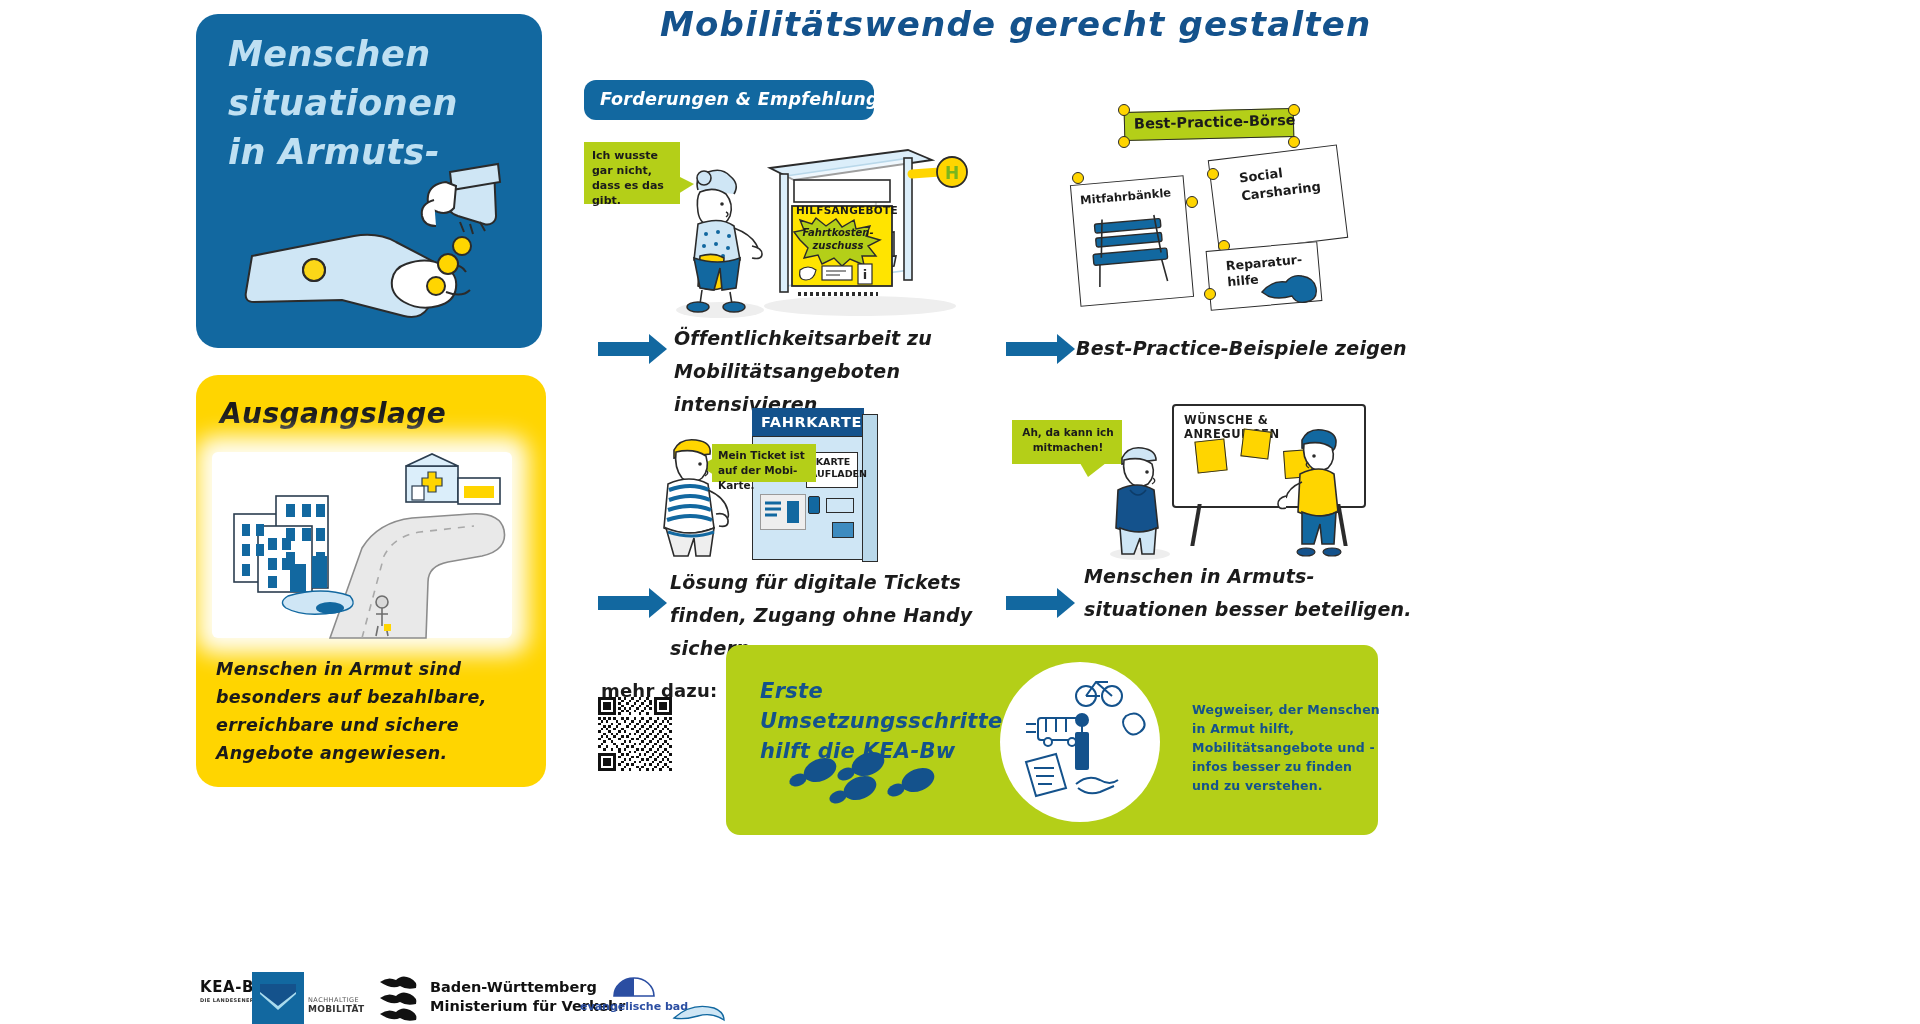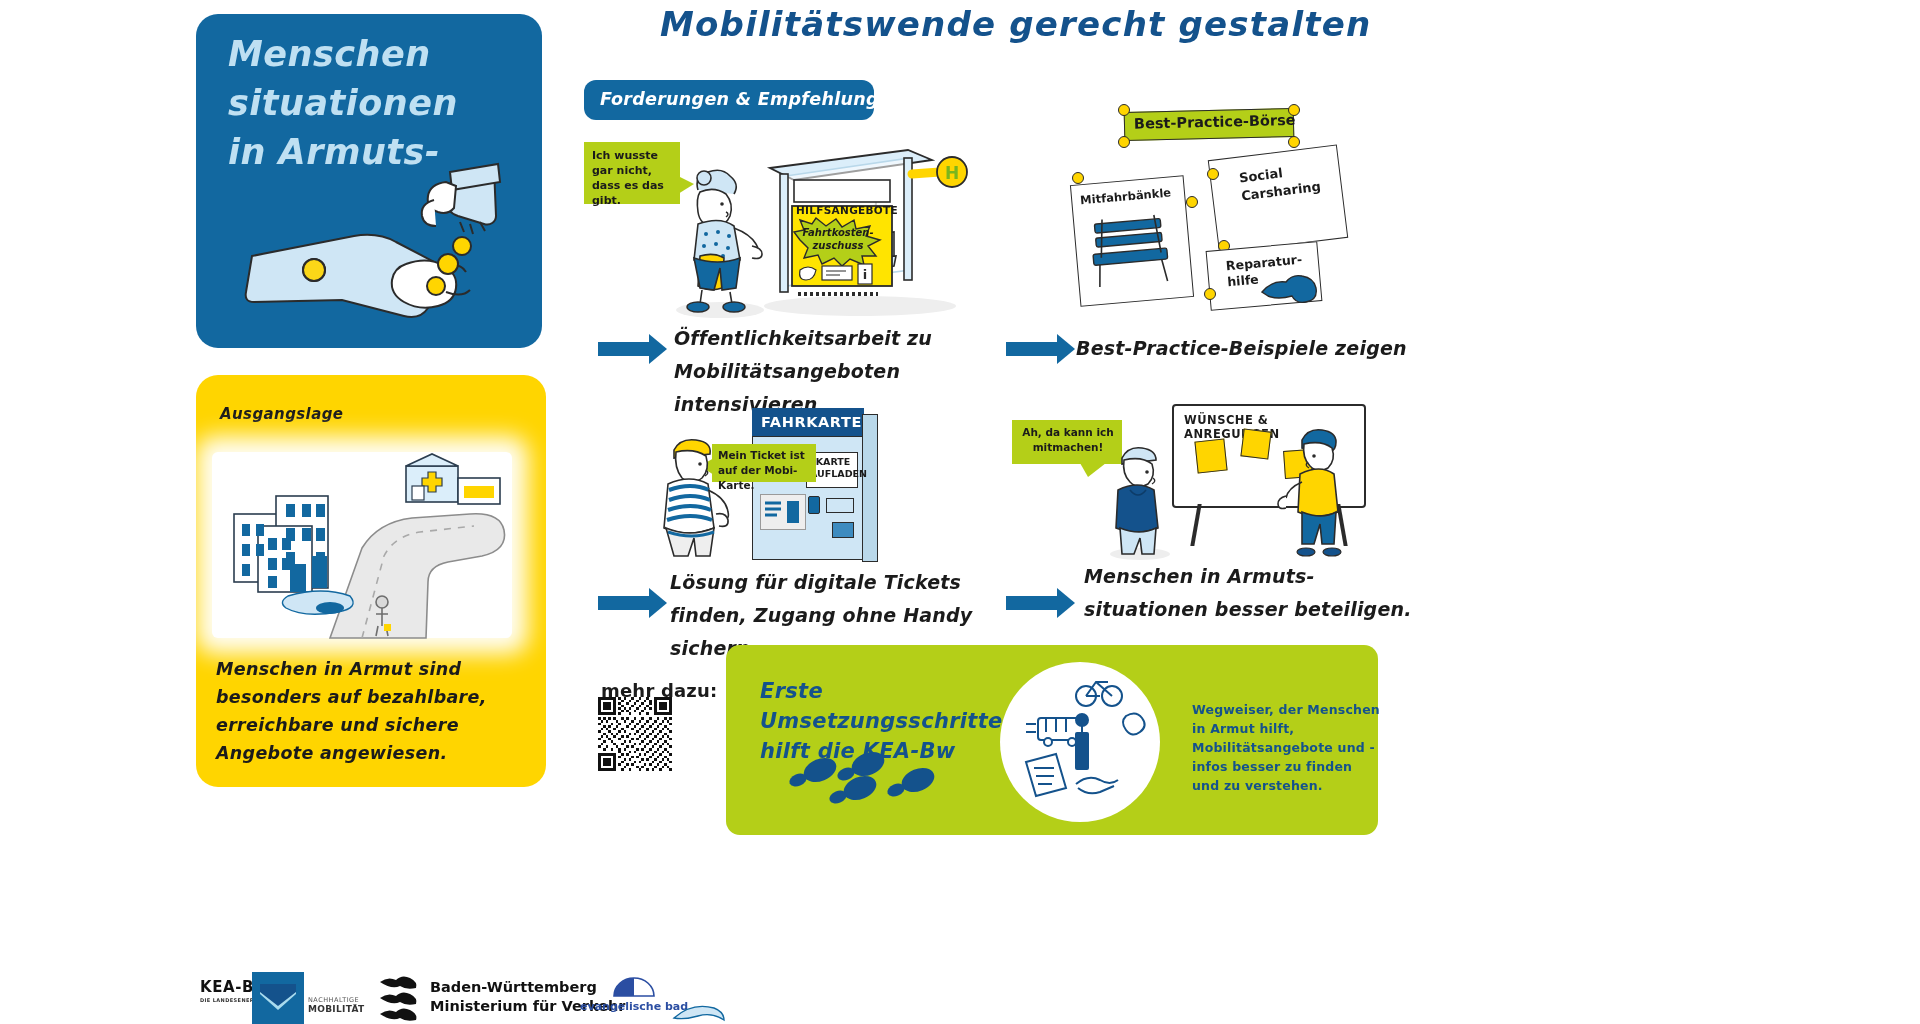--- a/index.html
+++ b/index.html
@@ -38,22 +38,22 @@
   
   #hero-card{left:196px;top:14px;width:346px;height:334px;
      background:var(--blue);border-radius:22px;}
   #hero-title{left:228px;top:30px;width:300px;color:#bfe0f2;
      font-size:35px;line-height:49px;font-style:italic;font-weight:700;
      letter-spacing:.5px;}
 
   
   #yellow-card{left:196px;top:375px;width:350px;height:412px;
      background:var(--yellow);border-radius:22px;}
-  #ausgangslage{left:220px;top:397px;color:#1b1b1b;font-size:15px;
-     font-style:italic;font-weight:700;letter-spacing:.4px;margin-top:8px;}
+  #ausgangslage{left:220px;top:397px;color:#1b1b1b;font-size:28px;
+     font-style:italic;font-weight:700;letter-spacing:.4px;}
   #city-pic{left:212px;top:452px;width:300px;height:186px;background:#fff;
      border-radius:6px;box-shadow:0 0 22px 16px rgba(255,255,255,.95);}
   #yellow-body{left:216px;top:655px;width:300px;color:#1b1b1b;font-size:17.5px;
      line-height:28px;font-style:italic;font-weight:600;}
 
   
   #forderungen-pill{left:584px;top:80px;width:290px;height:40px;
      background:var(--blue);border-radius:12px;}
   #forderungen-pill span{position:absolute;left:16px;top:9px;color:#fff;
      font-size:17.5px;font-style:italic;font-weight:700;letter-spacing:.3px;

